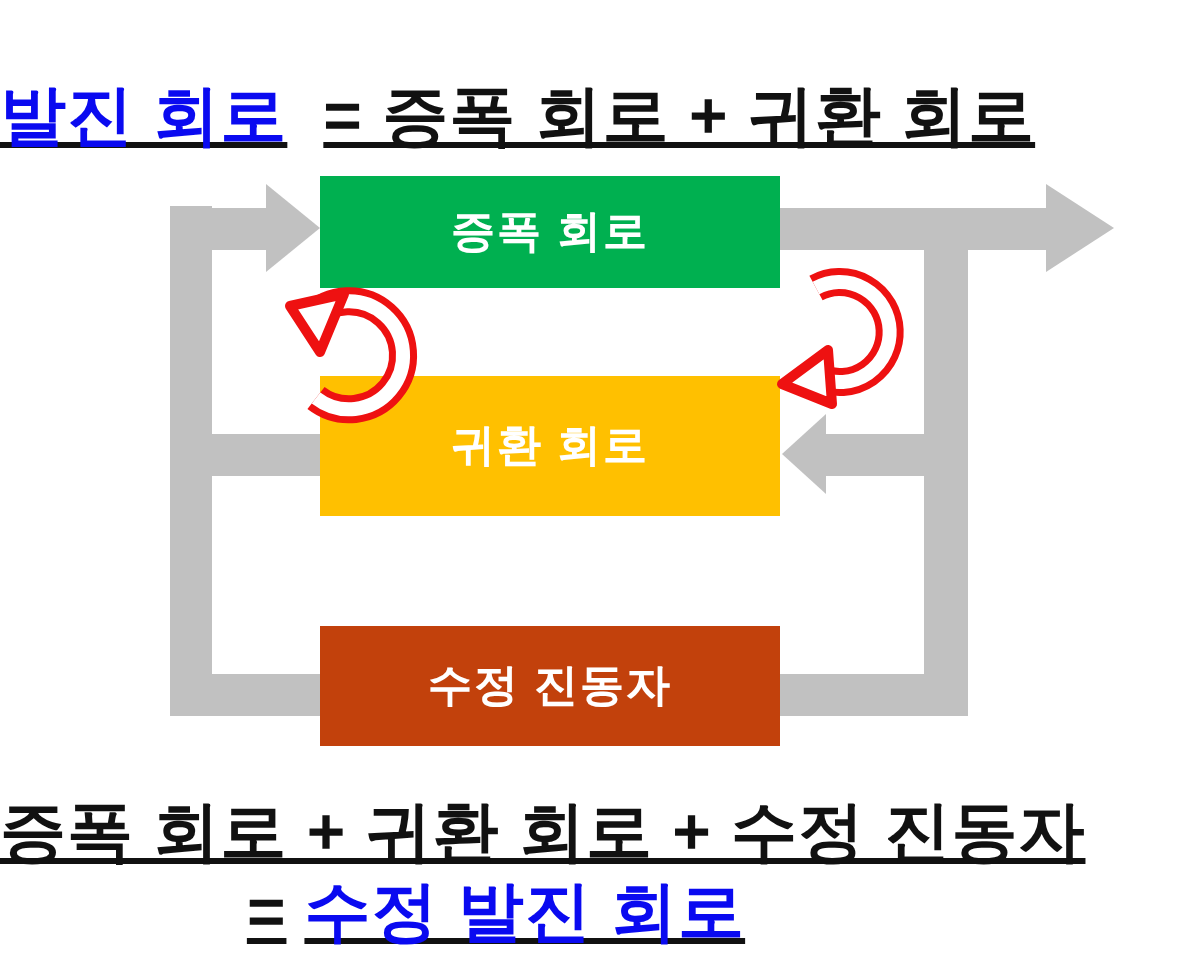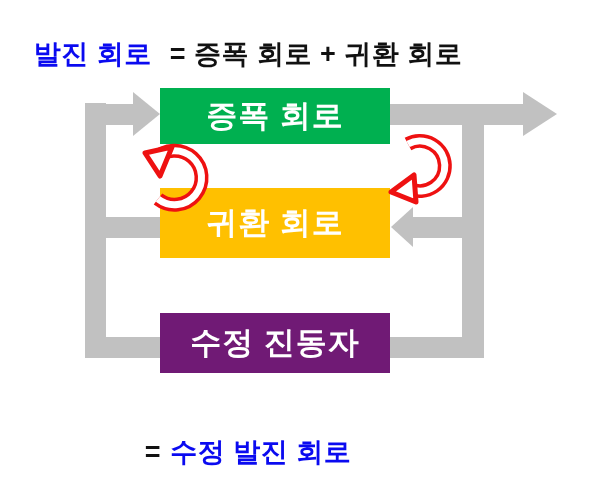--- a/index.html
+++ b/index.html
@@ -4,36 +4,37 @@
 <style>
   html,body{margin:0;padding:0;background:#ffffff;}
   #stage{
     position:relative;width:600px;height:480px;background:#ffffff;overflow:hidden;
     font-family:"Liberation Sans", sans-serif;
   }
   .layer{position:absolute;left:0;top:0;}
   .gray-shape{fill:#c1c1c1;}
   .eq{
     position:absolute;left:0;width:496px;text-align:center;
-    font-weight:bold;font-size:27px;color:#111111;white-space:nowrap;
+    font-weight:bold;font-size:33px;color:#111111;white-space:nowrap;
     letter-spacing:0.5px;
+    text-decoration:underline;
   }
   .eq-top{top:36px;}
   .eq-b1{top:394px;}
   .eq-b2{top:434px;text-align:center;}
   .blue{color:#0a0af0;}
   .eq-top .blue{margin-right:18px;}
   .eq-b2 .blue{margin-left:9px;}
   .box{
     position:absolute;left:160px;width:230px;display:flex;align-items:center;justify-content:center;
-    color:#ffffff;font-weight:bold;font-size:31px;white-space:nowrap;letter-spacing:1px;
+    color:#ffffff;font-weight:bold;font-size:22px;white-space:nowrap;letter-spacing:1px;
   }
   .box-amp{top:88px;height:56px;background:#00b050;}
   .box-fb{top:188px;height:70px;background:#ffc000;}
-  .box-xtal{top:313px;height:60px;background:#701a75;}
+  .box-xtal{top:313px;height:60px;background:#c2410c;}
   .red-tube-outer{fill:none;stroke:#ee1111;stroke-width:14;}
   .red-tube-inner{fill:none;stroke:#ffffff;stroke-width:7;}
   .red-head{fill:#ffffff;stroke:#ee1111;stroke-width:5;stroke-linejoin:round;}
 </style>
 </head>
 <body>
 
 <div id="stage">
 
   <svg class="layer" width="600" height="480" viewBox="0 0 600 480">
@@ -69,17 +70,18 @@
       <path class="red-tube-outer" d="M 408 144 A 25 25 0 1 1 410 189"></path>
       <path class="red-tube-inner" d="M 408 144 A 25 25 0 1 1 410 189"></path>
       <polygon class="red-head" points="391,192 414,175 416,202"></polygon>
     </g>
   </svg>
 
   <div class="eq eq-top">
     <span class="blue">발진 회로</span><span>= 증폭 회로 + 귀환 회로</span>
   </div>
 
+  <div class="eq eq-b1">증폭 회로 + 귀환 회로 + 수정 진동자</div>
   <div class="eq eq-b2">
     <span>=</span><span class="blue">수정 발진 회로</span>
   </div>
 
 </div>
 
 </body></html>

